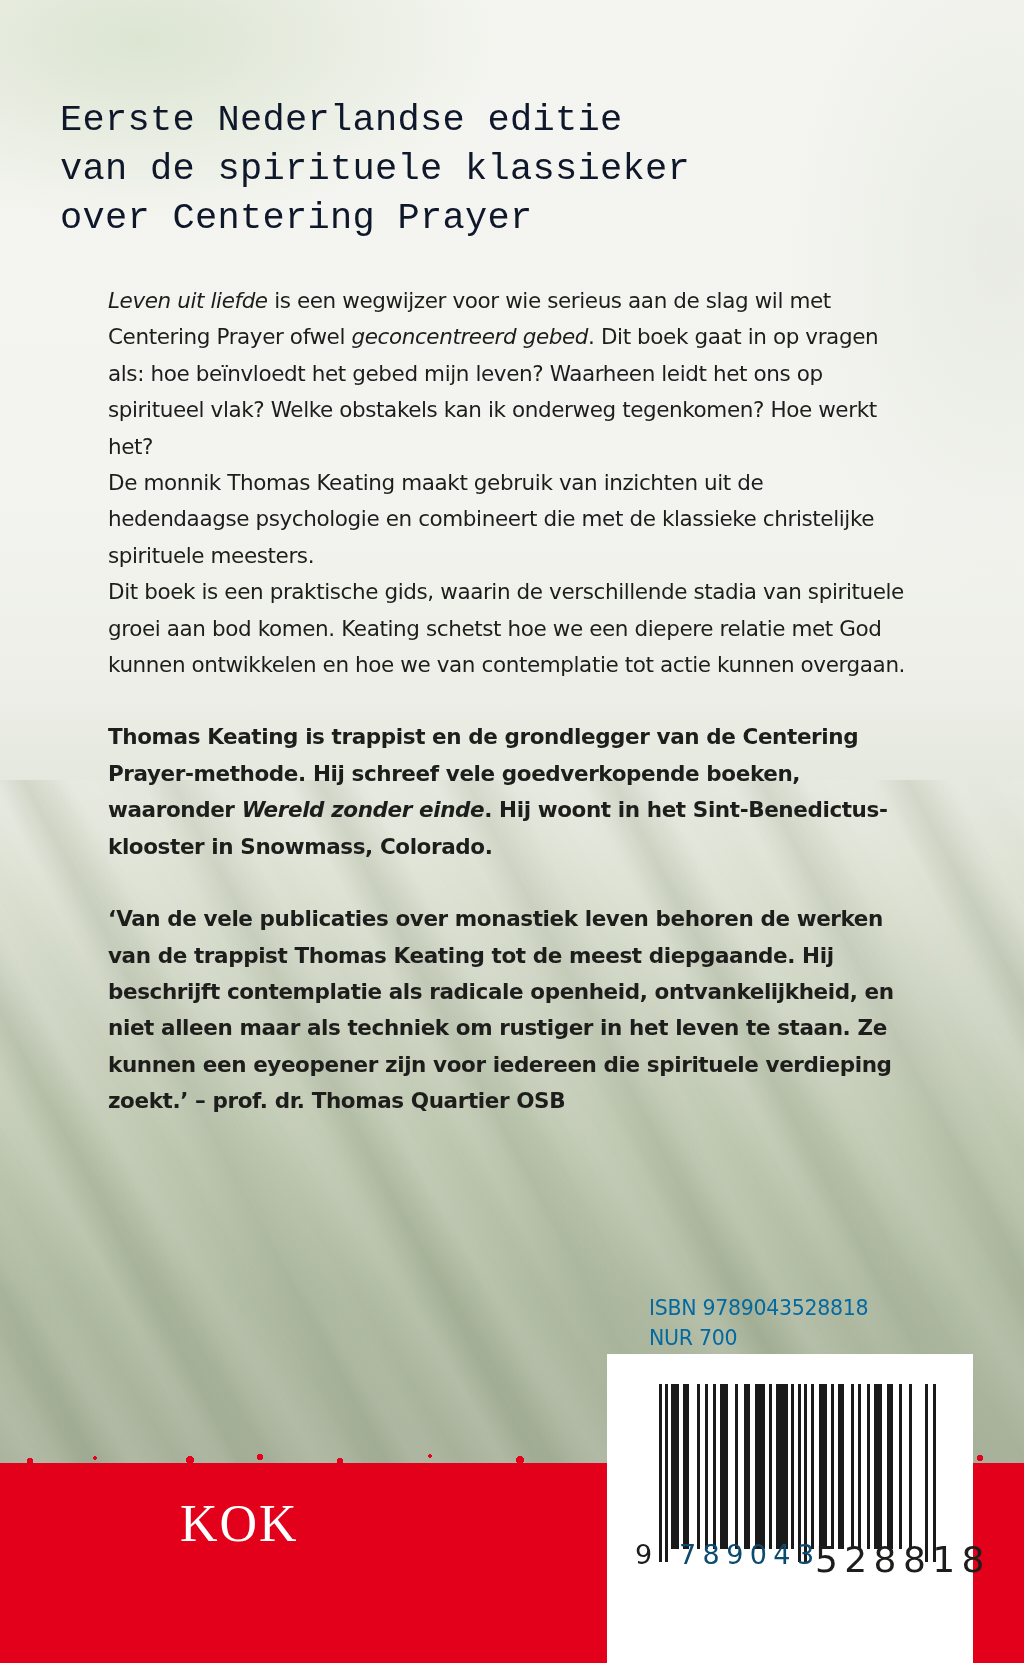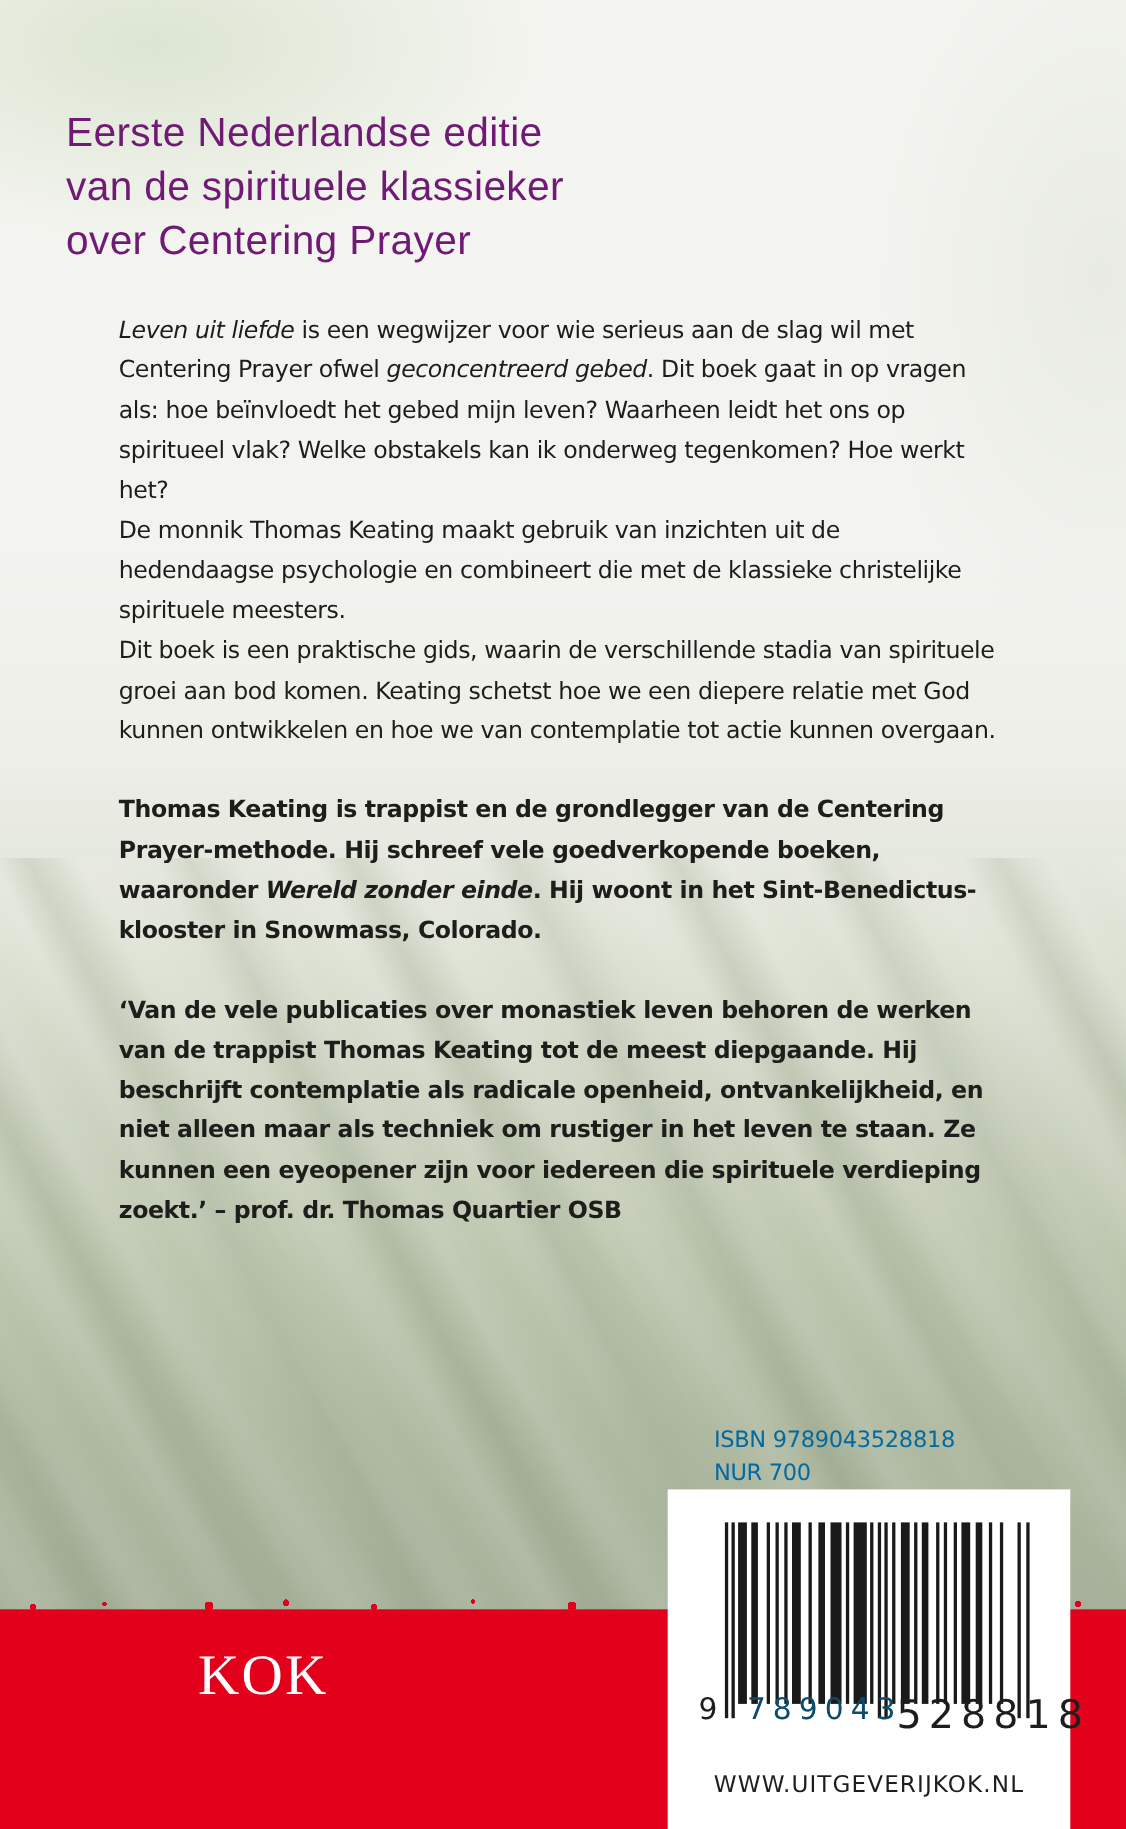--- a/index.html
+++ b/index.html
@@ -19,22 +19,22 @@
   }
   .moss {
     position: absolute; left: 0; top: 780px; width: 1024px; height: 700px;
     background:
       repeating-linear-gradient(62deg, rgba(120,135,105,0.0) 0px, rgba(120,135,105,0.0) 60px, rgba(110,125,95,0.18) 90px, rgba(120,135,105,0.0) 130px),
       repeating-linear-gradient(58deg, rgba(255,255,255,0.0) 0px, rgba(255,255,255,0.12) 40px, rgba(255,255,255,0.0) 80px);
     opacity: 0.9;
   }
   .headline {
     position: absolute; left: 60px; top: 96px; margin: 0;
-    font-family: Liberation Sans, sans-serif;
-    font-weight: normal; color: #701a75;
+    font-family: Liberation Mono, monospace;
+    font-weight: normal; color: #0f172a;
     font-size: 37px; line-height: 49px; letter-spacing: 0.3px;
   }
   .headline span { display: block; }
   .body-text {
     position: absolute; left: 108px; top: 283px; width: 800px;
     color: #1d1d1b; font-size: 21.5px; line-height: 36.4px;
     letter-spacing: -0.4px;
   }
   .body-text p { margin: 0; }
   .body-text .gap { height: 36px; }
@@ -143,14 +143,13 @@
       <i style="left:217px;width:8px"></i>
     <i style="left:230px;width:6px"></i>
       <i style="left:242px;width:3px"></i>
     <i style="left:252px;width:3px"></i>
       <i class="g" style="left:268px;width:3px"></i>
     <i class="g" style="left:276px;width:3px"></i>
   </div>
   <div class="bc-first">9</div>
   <div class="bc-left">789043</div>
   <div class="bc-right">528818</div>
-  <div class="website">WWW.UITGEVERIJKOK.NL</div>
 </div>
 
 </body></html>

